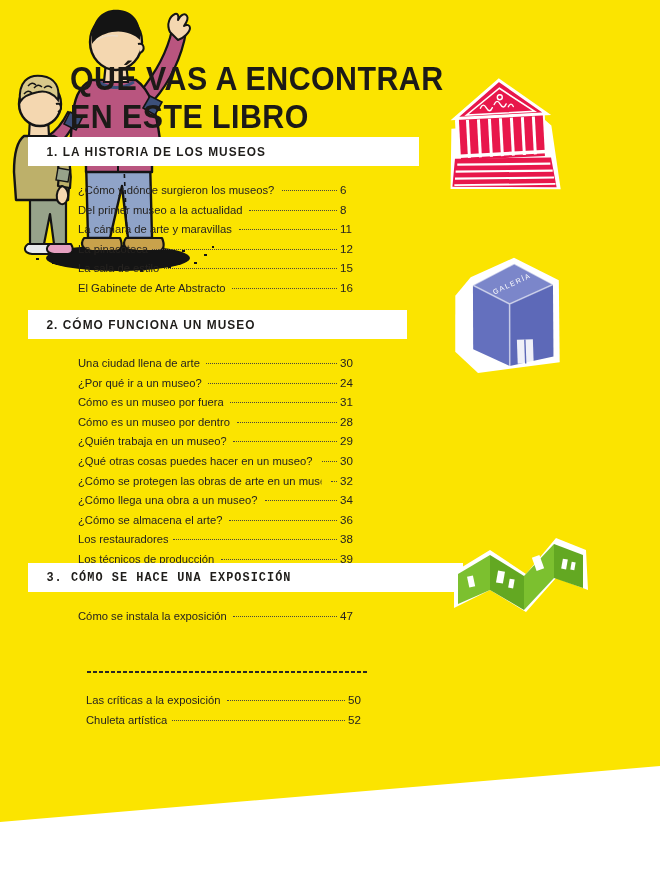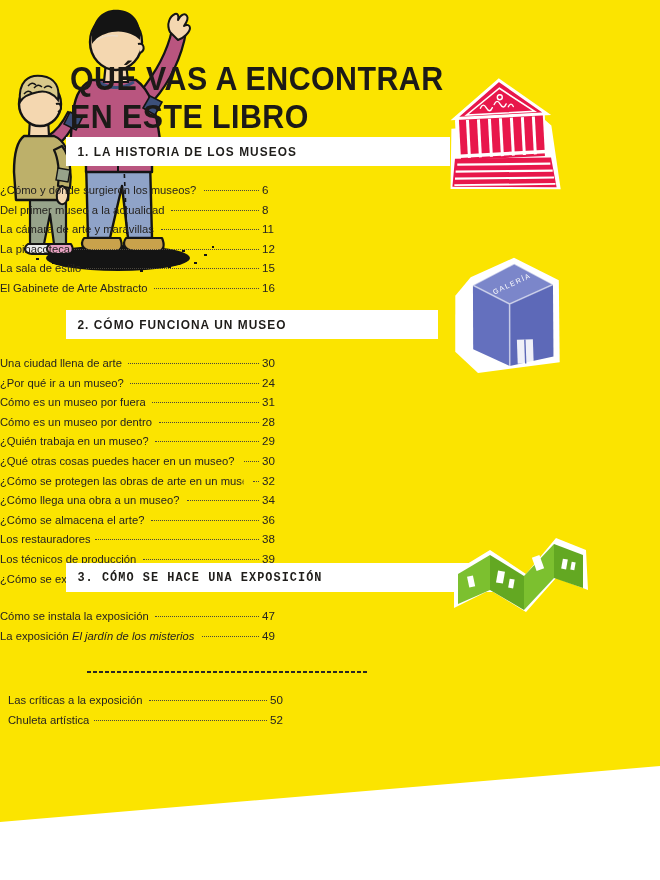--- a/index.html
+++ b/index.html
@@ -34,40 +34,41 @@
     white-space:pre-line;
   }
   .title .l2{display:block;}
 
   
   .toc{position:absolute;left:0;top:0;width:660px;z-index:4;}
   .sec-head{
     position:relative;
     background:#FFFFFF;
     height:29px;
-    margin-left:66px;
-    display:flex;align-items:center;
+    margin-left:28px;
+    display:flex;align-items:center;padding-left:7px;
   }
   .sec-head .sh-text{
     color:#1F1D1A;
     font-weight:bold;
     font-size:12.5px;
     letter-spacing:1.1px;
     padding-left:12px;
     transform:scaleX(0.95);
     transform-origin:left center;
     white-space:nowrap;
   }
   .sec-1{width:384px;}
   .sec-2{width:372px;}
   .sec-3{width:428px;font-family:Liberation Mono, monospace;}
 
   .entries{margin:0;padding:0;list-style:none;}
   .entry{
     display:flex;align-items:baseline;
+    margin-left:78px;
     width:282px;
     color:#262320;
     font-size:11.6px;
     line-height:19.6px;
     white-space:nowrap;
   }
   .entry .e-title{
     flex:0 1 auto;
     overflow:hidden;
     text-overflow:clip;
@@ -239,25 +240,20 @@
 
     <div style="position:absolute;top:563px;left:0;width:660px;">
       <div class="sec-head sec-3">
         <span class="sh-text">3. CÓMO SE HACE UNA EXPOSICIÓN</span>
       </div>
       <ul class="entries" style="margin-top:14px;">
         <li class="entry">
           <span class="e-title">Cómo se instala la exposición</span>
           <span class="dots"></span>
           <span class="e-page">47</span>
-        </li>
-        <li class="entry">
-          <span class="e-title"><span>La exposición </span><i>El jardín de los misterios</i></span>
-          <span class="dots"></span>
-          <span class="e-page">49</span>
         </li>
       </ul>
     </div>
 
     <div style="position:absolute;top:670px;left:8px;width:589px;">
       <div class="divider-dots"></div>
       <ul class="entries" style="margin-top:16px;">
         <li class="entry">
           <span class="e-title">Las críticas a la exposición</span>
           <span class="dots"></span>

